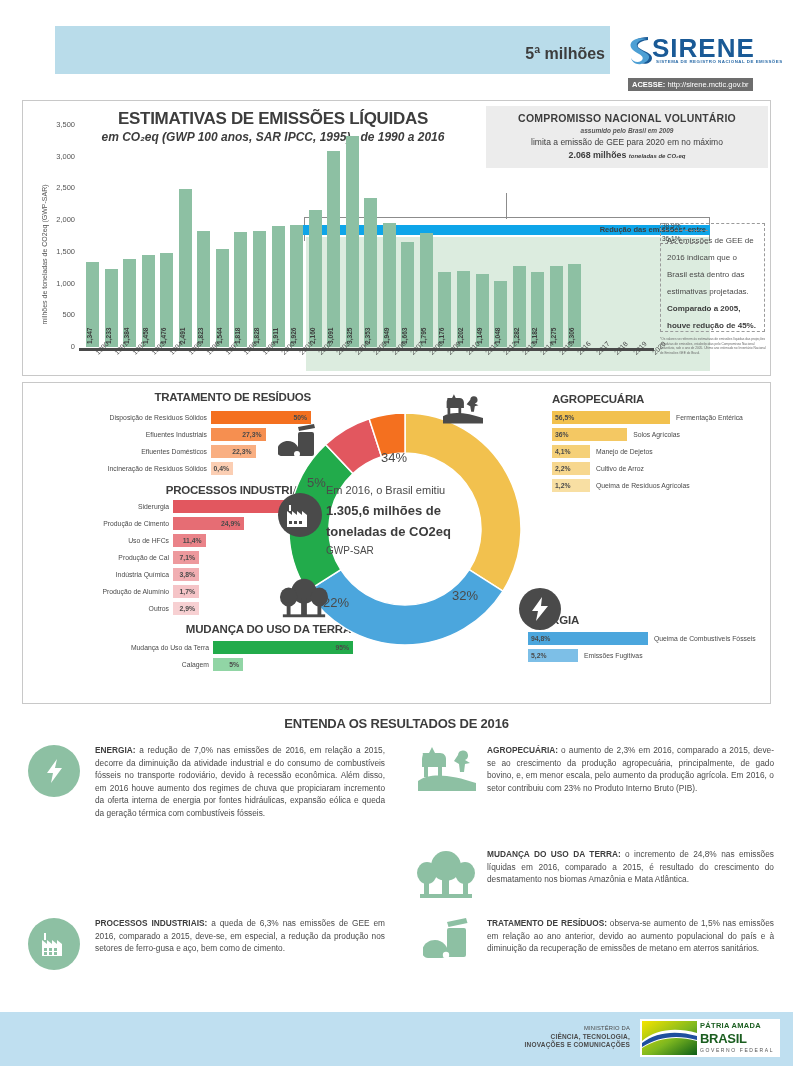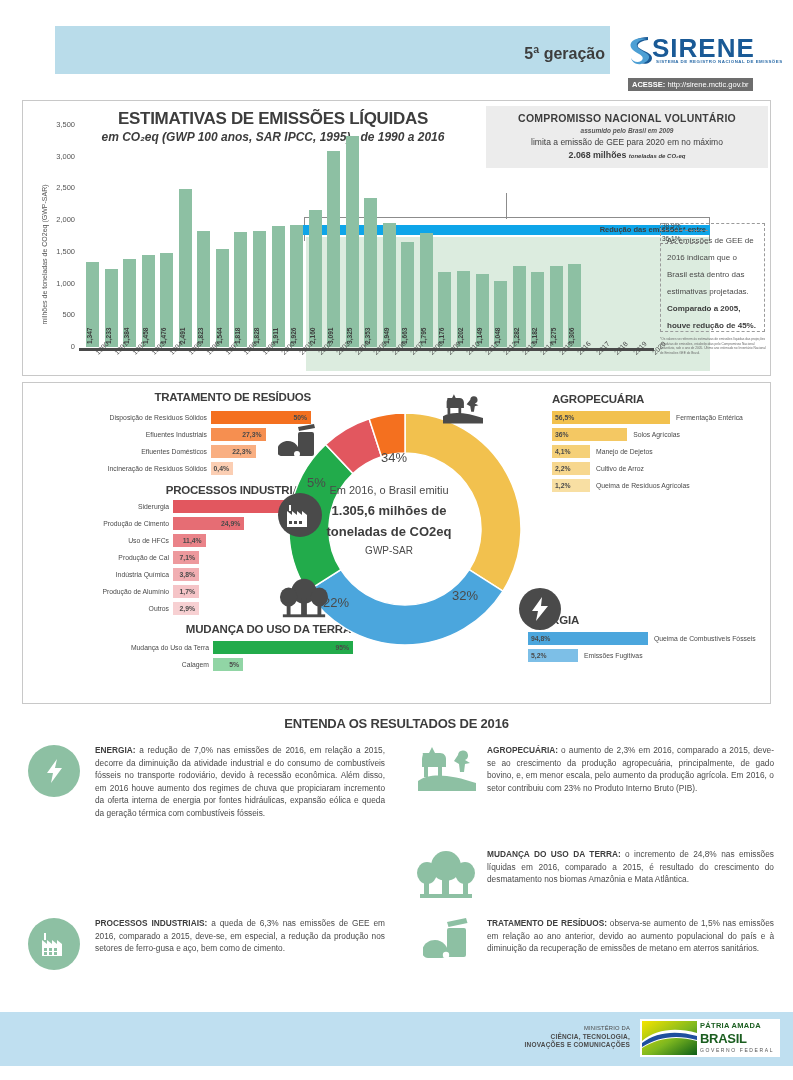--- a/index.html
+++ b/index.html
@@ -141,21 +141,21 @@
     border:1px solid #c8c8c8; background:#ffffff;
   }
   .sec-title { position:absolute; font-size:11.5px; font-weight:bold; color:#3d3d3d; letter-spacing:-0.2px; }
   .hbar-row { position:absolute; height:13px; }
   .hbar-lab-r { position:absolute; right:0; top:0; font-size:6.8px; color:#4a4a4a; line-height:13px; white-space:nowrap; }
   .hbar-lab-l { position:absolute; left:0; top:0; font-size:6.8px; color:#4a4a4a; line-height:13px; white-space:nowrap; }
   .hbar { position:absolute; top:0; height:13px; }
   .hbar-val { position:absolute; top:0; height:13px; line-height:13px; font-size:6.8px; font-weight:bold; color:#4a4a4a; }
 
   #donut-wrap { position:absolute; left:248px; top:12px; width:268px; height:268px; }
-  #donut-center { position:absolute; left:39px; top:86px; width:158px; text-align:center; }
+  #donut-center { position:absolute; left:55px; top:86px; width:158px; }
   #donut-center .c1 { font-size:11px; color:#4a4a4a; line-height:19px; }
   #donut-center .c2 { font-size:13px; font-weight:bold; color:#3d3d3d; line-height:21px; }
   #donut-center .c3 { font-size:10px; color:#4a4a4a; line-height:17px; }
   .slice-pct { position:absolute; font-size:13px; color:#4a4a4a; }
 
   .icon-circle {
     position:absolute; border-radius:50%; background:#4a4a4a;
     display:flex; align-items:center; justify-content:center;
   }
 
@@ -187,21 +187,21 @@
   #brasil-words { position:absolute; left:60px; top:2px; }
   #brasil-words .p1 { font-size:7.5px; font-weight:bold; color:#1b5e20; letter-spacing:0.3px; }
   #brasil-words .p2 { font-size:13px; font-weight:bold; color:#1b5e20; line-height:17px; letter-spacing:-0.3px; }
   #brasil-words .p3 { font-size:5px; color:#555; letter-spacing:1.6px; }
 </style>
 </head>
 <body>
 
 <div id="header">
   <div id="header-band"></div>
-  <div id="header-edition">5ª geração</div>
+  <div id="header-edition">5ª milhões</div>
 
   <div id="sirene-logo">
     <svg id="sirene-wave" viewBox="0 0 26 34">
       <path d="M20 3 C10 3 4 7 4 12 C4 17 13 18 17 21 C20 23 19 27 13 29 C17 31 24 29 24 24 C24 19 15 17 11 14 C8 12 10 7 20 6 Z" fill="#1a5a96"></path>
       <path d="M19 5 C11 6 8 9 9 12 C10 16 19 18 21 22 C22 26 17 29 13 30 C8 31 4 28 3 24 C5 28 10 29 13 27 C16 25 15 22 11 20 C5 17 1 13 3 9 C5 5 12 3 19 5 Z" fill="#4d9fd4"></path>
     </svg>
     <div id="sirene-word">SIRENE</div>
     <div id="sirene-sub">SISTEMA DE REGISTRO NACIONAL DE EMISSÕES</div>
   </div>
   <div id="acesse-bar">

